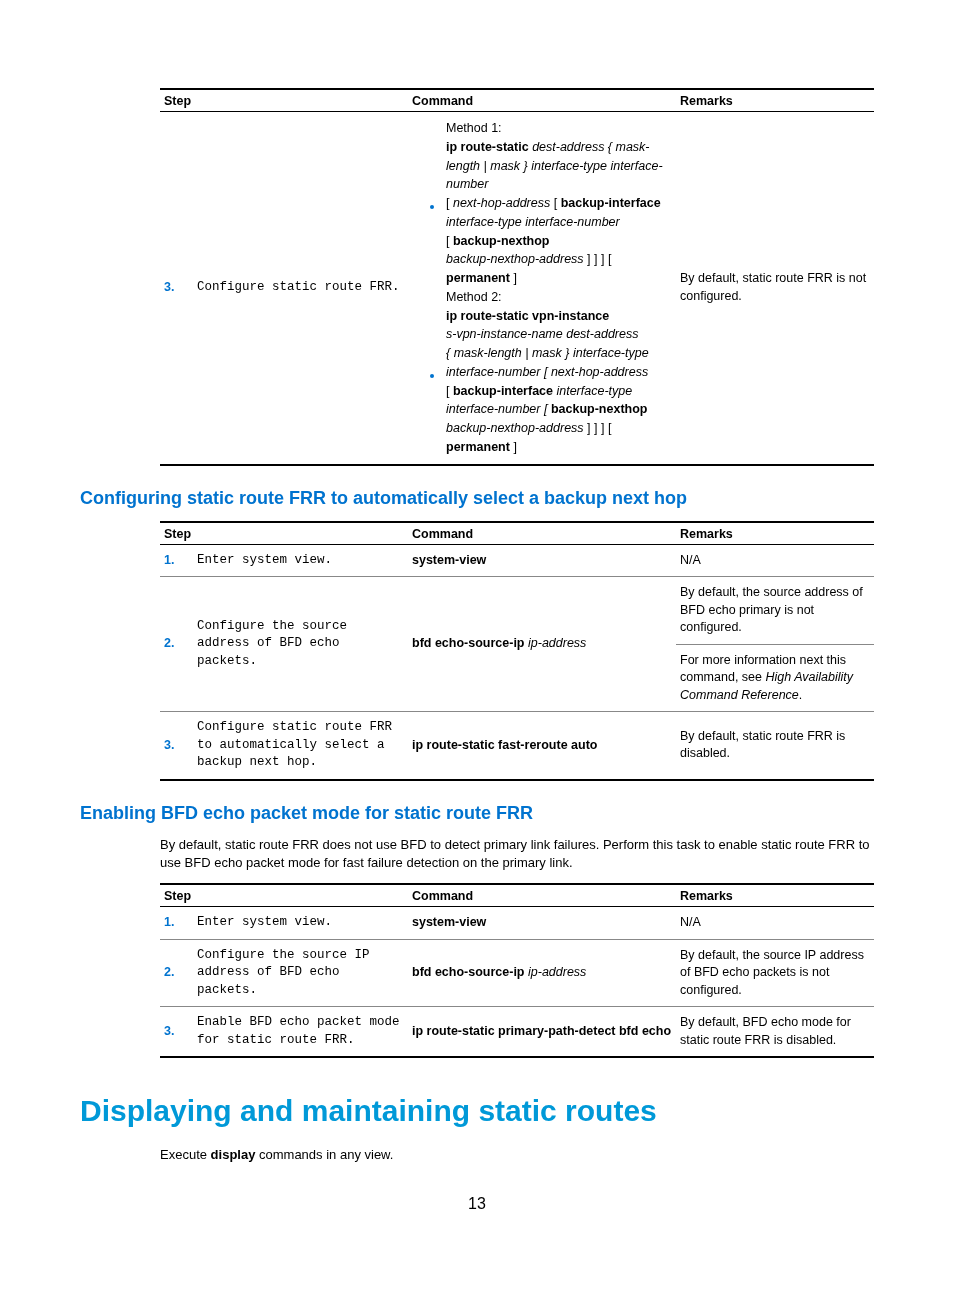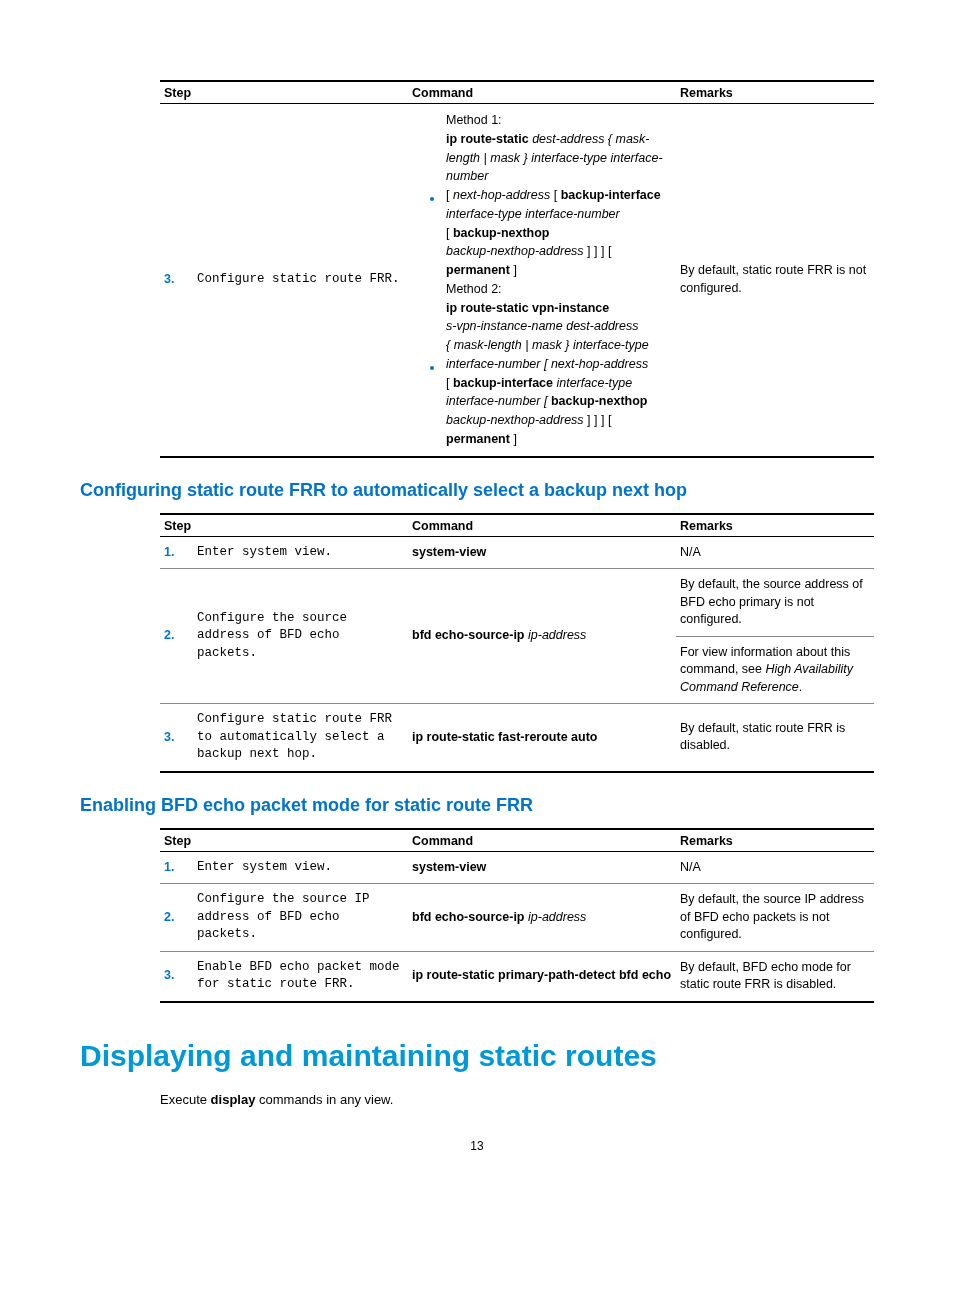--- a/index.html
+++ b/index.html
@@ -6,20 +6,21 @@
     font-family: Arial, Helvetica, sans-serif;
     font-size: 13px;
     color: #000;
     background: #fff;
     margin: 0;
     padding: 80px 80px 40px 80px;
     width: 794px;
   }
   .content-wrap {
     margin-left: 80px;
+    margin-top: 8px;
   }
   table {
     border-collapse: collapse;
     width: 100%;
     margin-bottom: 20px;
   }
   thead tr th {
     text-align: left;
     font-weight: bold;
     border-top: 2px solid #000;
@@ -69,21 +70,21 @@
     margin:8px 0 10px 0;
   }
   h1.big {
     color:#0099d8;
     font-weight:bold;
     font-size:30px;
     margin: 36px 0 18px 0;
   }
   .page-no {
     text-align:center;
-    font-size:12px;
+    font-size:16px;
     margin-top:30px;
   }
   .italic { font-style: italic; }
   .bold { font-weight: bold; }
 </style>
 </head>
 <body>
 
 <div class="content-wrap">
 
@@ -152,37 +153,38 @@
     </tr>
     <tr>
       <td class="stepnum stepnum-mid">2.</td>
       <td class="step-col">Configure the source address of BFD echo packets.</td>
       <td class="cmd-col">
         <span class="bold">bfd echo-source-ip </span><span class="italic">ip-address</span>
       </td>
       <td class="rem-col" style="padding:0;">
         <div style="border-bottom:1px solid #888;padding:7px 4px;">By default, the source address of BFD echo primary is not configured.</div>
         <div style="padding:7px 4px;">
-          <span>For view information about this command, see </span><span class="italic">High Availability Command Reference</span><span>.</span>
+          <span>For more information next this command, see </span><span class="italic">High Availability Command Reference</span><span>.</span>
         </div>
       </td>
     </tr>
     <tr>
       <td class="stepnum stepnum-mid">3.</td>
       <td class="step-col">Configure static route FRR to automatically select a backup next hop.</td>
       <td class="cmd-col bold">ip route-static fast-reroute auto</td>
       <td class="rem-col">By default, static route FRR is disabled.</td>
     </tr>
   </tbody>
 </table>
 </div>
 
 <h3 class="section h3-left">Enabling BFD echo packet mode for static route FRR</h3>
 
 <div class="content-wrap">
+<p class="para">By default, static route FRR does not use BFD to detect primary link failures. Perform this task to enable static route FRR to use BFD echo packet mode for fast failure detection on the primary link.</p>
 
 <table>
   <thead>
     <tr>
       <th class="step-col-h" colspan="2">Step</th>
       <th class="cmd-col-h">Command</th>
       <th>Remarks</th>
     </tr>
   </thead>
   <tbody>

